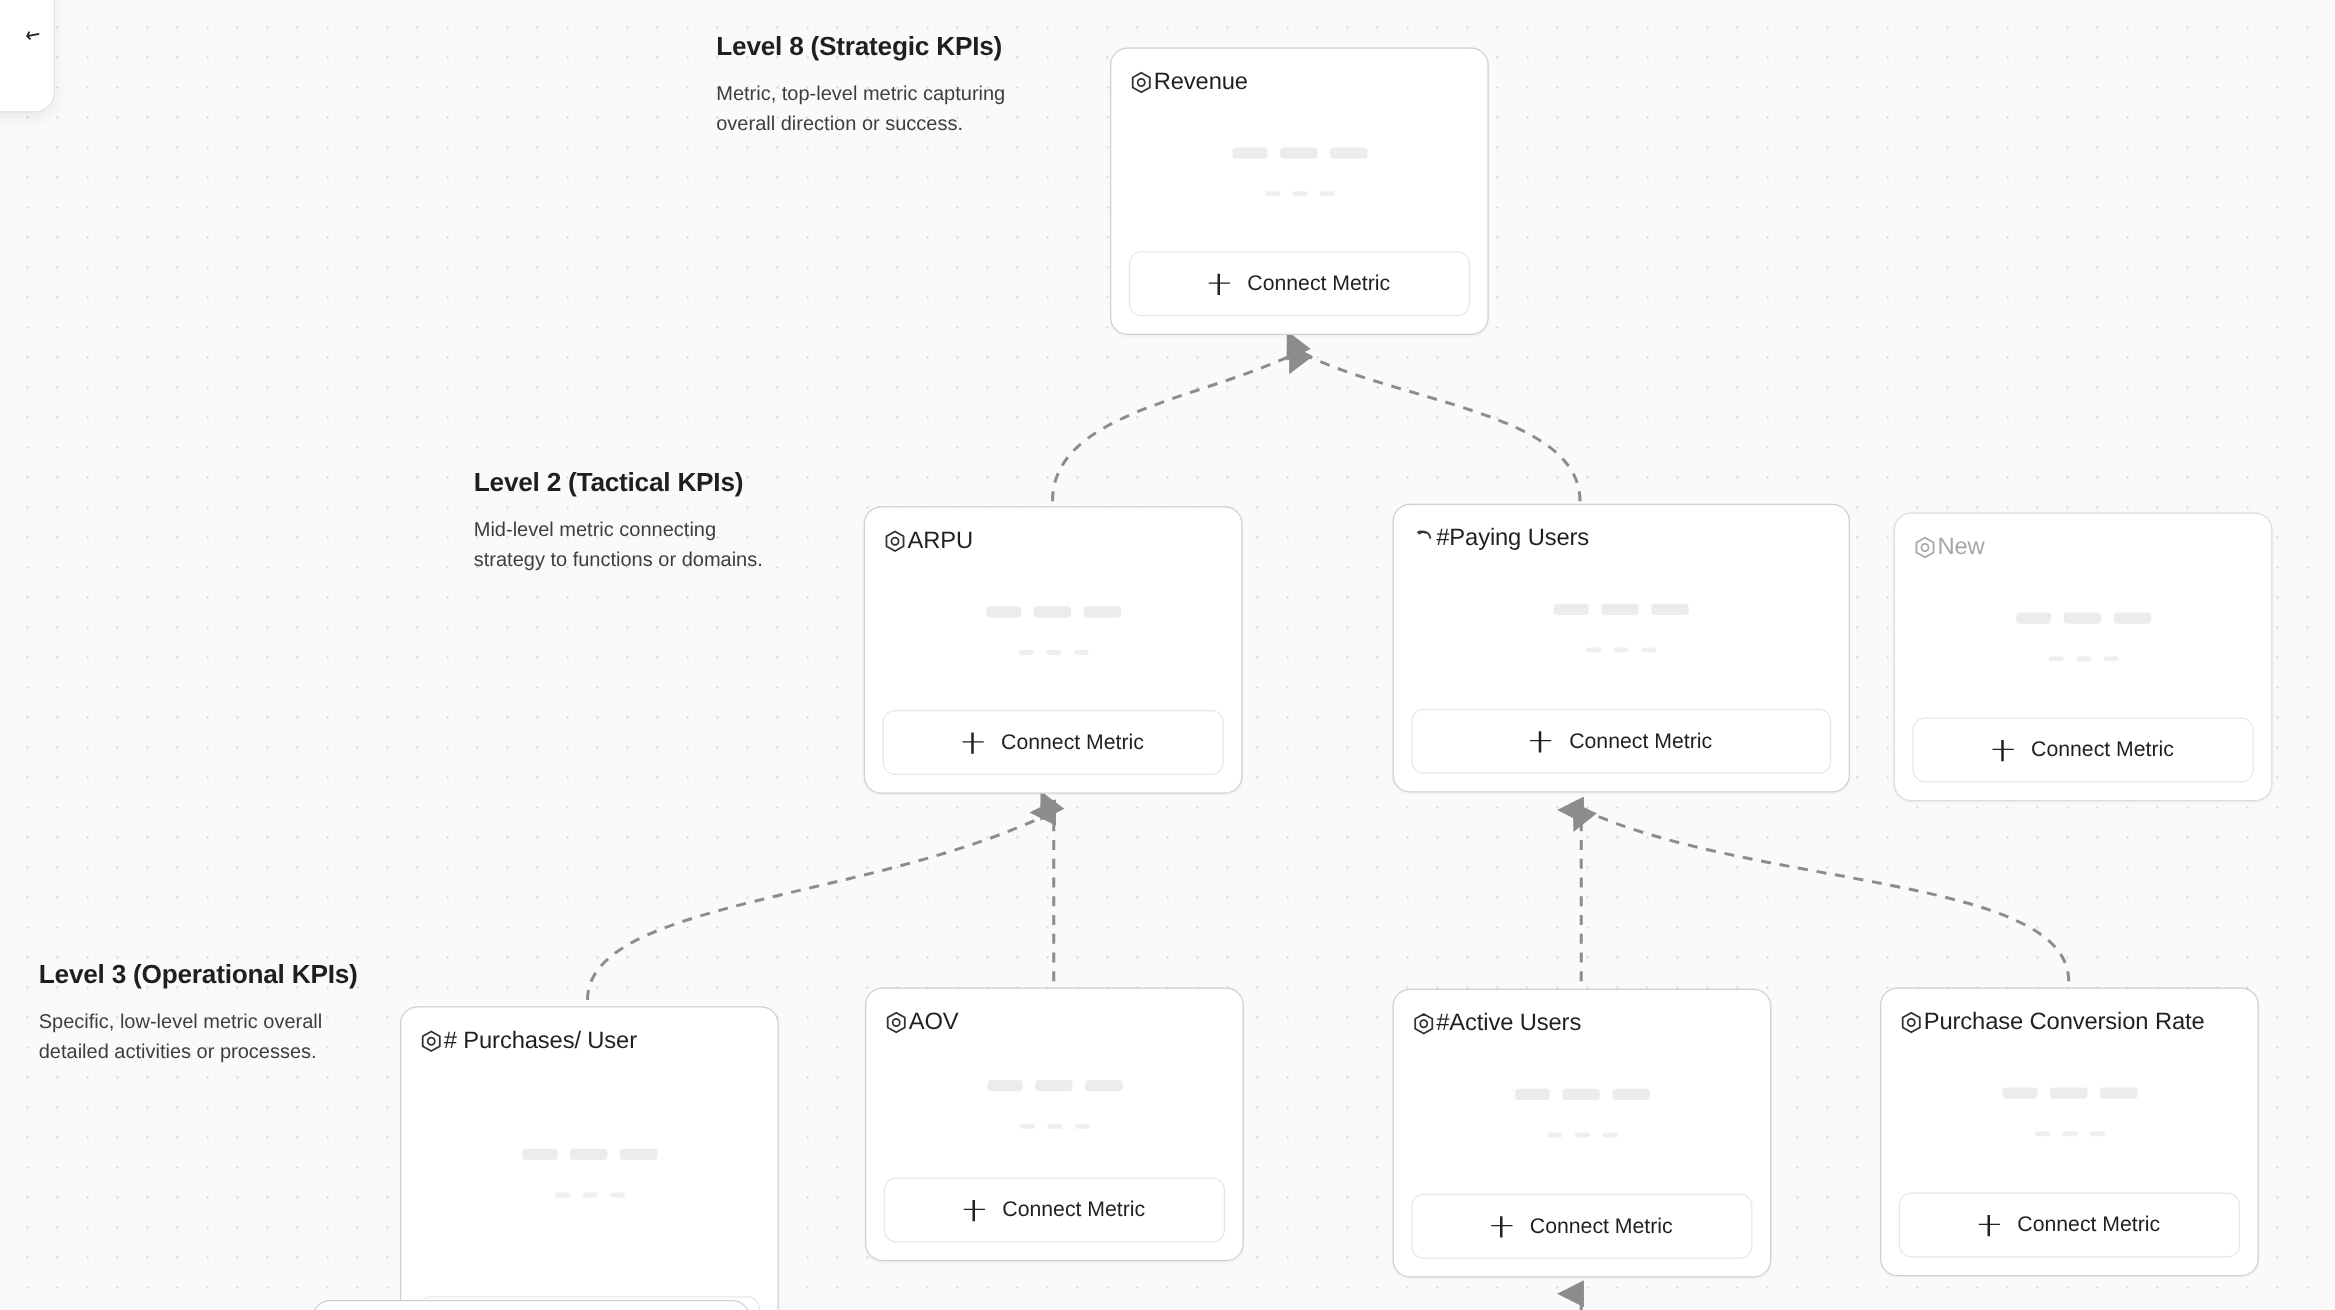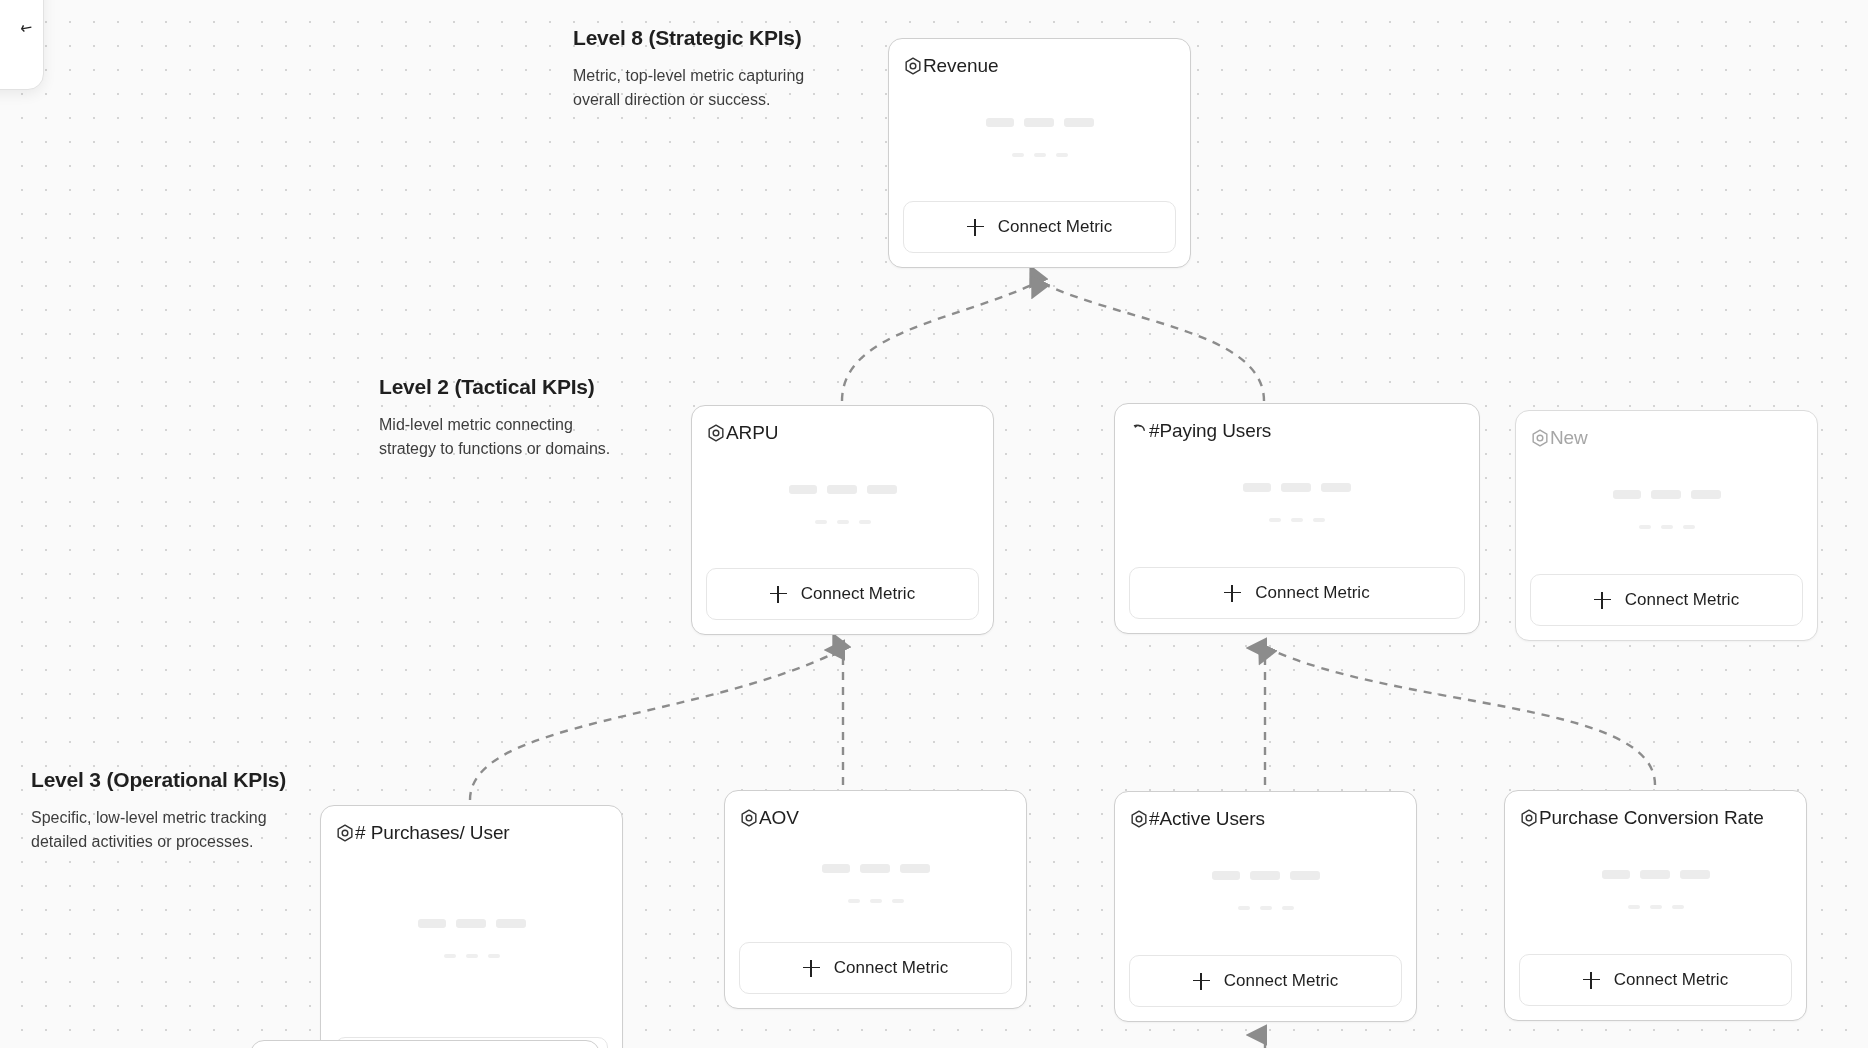--- a/index.html
+++ b/index.html
@@ -306,21 +306,21 @@
     </div>
     <div class="connect-btn">
       <span class="plus-icon"></span>
       <span class="connect-label">Connect Metric</span>
     </div>
   </div>
 
   <div class="level-block" style="left:31px; top:768px;">
     <div class="level-title">Level 3 (Operational KPIs)</div>
     <div class="level-desc" style="width:270px;">
-      <span class="ln">Specific, low-level metric tracking</span>
+      <span class="ln">Specific, low-level metric overall</span>
       <span class="ln">detailed activities or processes.</span>
     </div>
   </div>
 
   <div class="card" style="left:320px; top:805px; width:303px; height:299px;justify-content:center;">
     <div class="card-head">
       <svg class="card-icon" viewBox="0 0 24 24" fill="none" stroke="#333" stroke-width="1.7" stroke-linejoin="round">
         <path d="M12 2.6 L20.2 7.3 L20.2 16.7 L12 21.4 L3.8 16.7 L3.8 7.3 Z"></path>
         <circle cx="12" cy="12" r="3.4"></circle>
       </svg>
@@ -337,21 +337,21 @@
         <span class="skel w2"></span>
         <span class="skel w3"></span>
       </div>
     </div>
     <div class="connect-btn">
       <span class="plus-icon"></span>
       <span class="connect-label">Connect Metric</span>
     </div>
   </div>
 
-  <div class="card" style="left:692px; top:790px; width:303px; height:219px;margin-left:32px;">
+  <div class="card" style="left:692px; top:790px; width:303px; height:219px;">
     <div class="card-head">
       <svg class="card-icon" viewBox="0 0 24 24" fill="none" stroke="#333" stroke-width="1.7" stroke-linejoin="round">
         <path d="M12 2.6 L20.2 7.3 L20.2 16.7 L12 21.4 L3.8 16.7 L3.8 7.3 Z"></path>
         <circle cx="12" cy="12" r="3.4"></circle>
       </svg>
       <span class="card-title">AOV</span>
     </div>
     <div class="card-body">
       <div class="skel-row">
         <span class="skel w1"></span>

